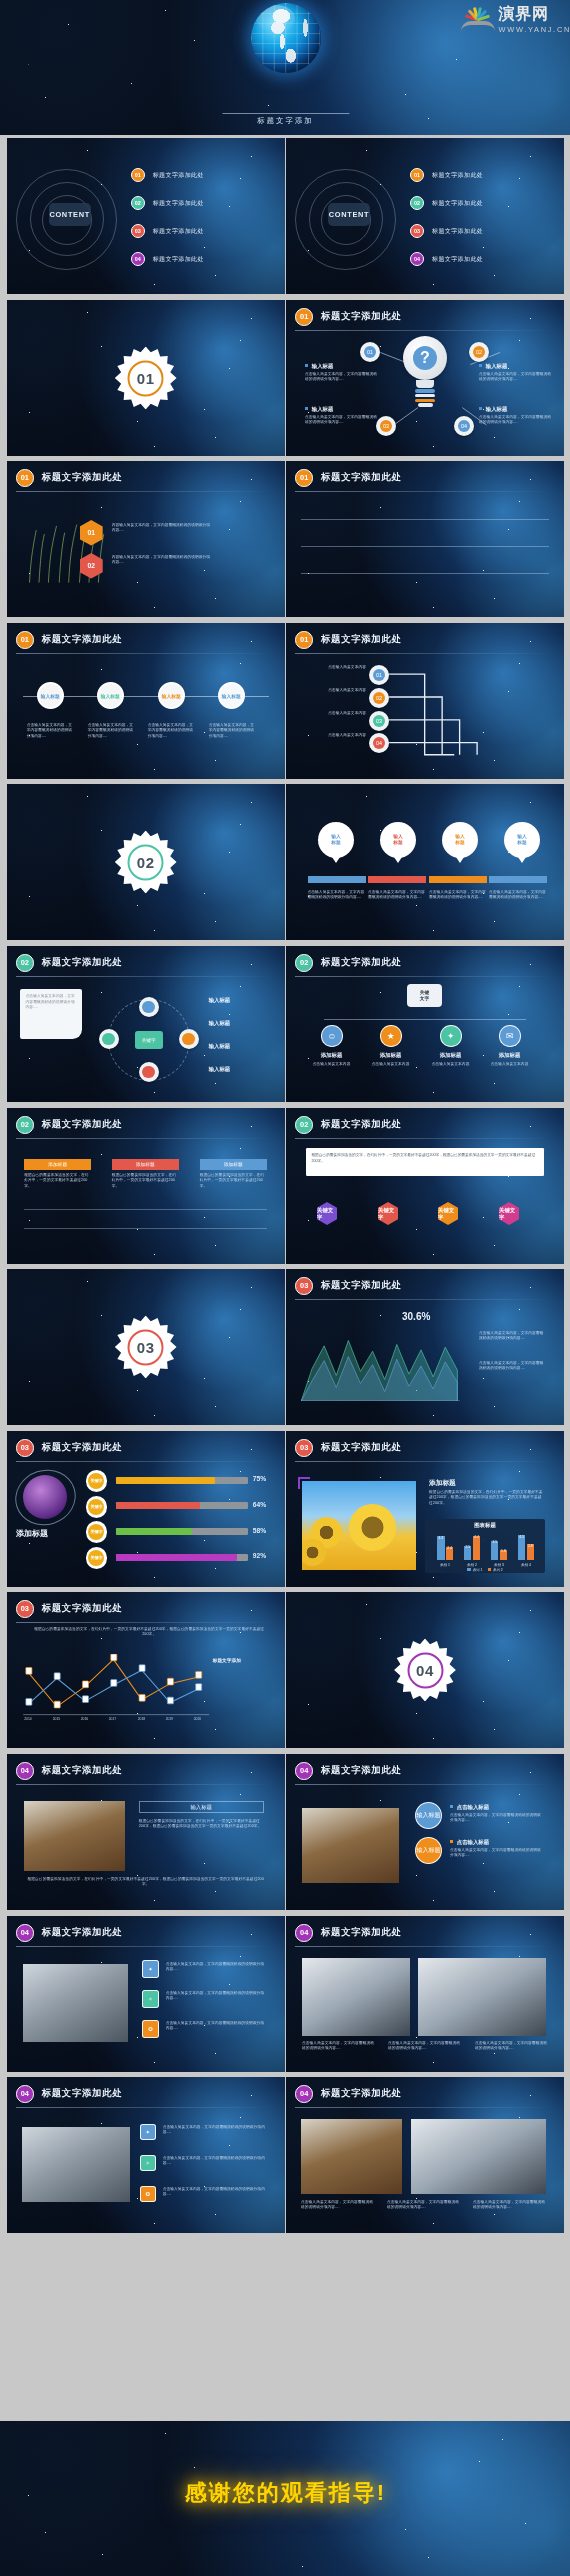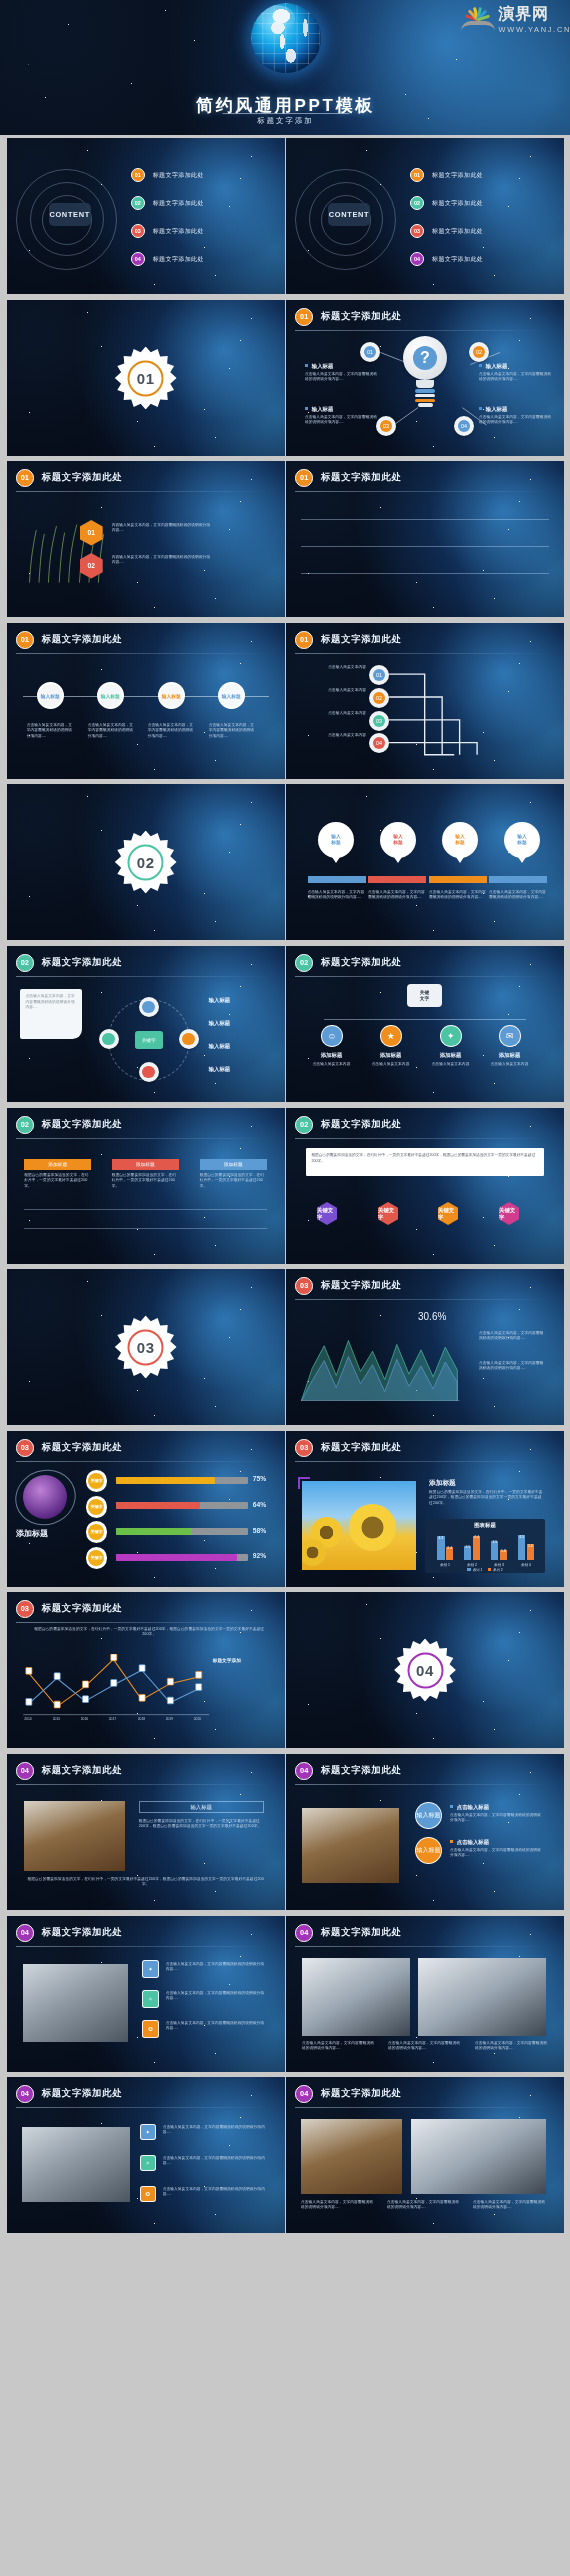--- a/index.html
+++ b/index.html
@@ -289,21 +289,20 @@
 
   <div class="slide" id="cover">
     <div class="bg"></div>
     <div class="stars"></div>
     <div class="content">
       <div class="globe">
         <div class="grid"></div>
           <div class="land"></div>
           <div class="gloss"></div>
       </div>
-      <div class="cover-title">简约风通用PPT模板</div>
       <div class="cover-rule"></div>
       <div class="cover-sub">标题文字添加</div>
 
       <div class="logo">
         <div class="fan">
           <i style="background:#d9443f;transform:rotate(-72deg)"></i>
           <i style="background:#e8a33d;transform:rotate(-43deg)"></i>
           <i style="background:#f0c419;transform:rotate(-14deg)"></i>
           <i style="background:#3fb6a8;transform:rotate(14deg)"></i>
           <i style="background:#2e9bd6;transform:rotate(43deg)"></i>
@@ -703,21 +702,21 @@
     </div>
   </div>
 
   <div class="slide s col-r" style="top:1269px">
     <div class="bg"></div>
       <div class="stars"></div>
     <div class="content">
       <div class="badge hdr-badge" style="background:#e2594c">03</div>
       <div class="hdr-title">标题文字添加此处</div>
       <div class="hdr-rule"></div>
-      <div style="position:absolute;left:132px;top:42px;color:#eaf2fb;font-size:10px;font-weight:normal">30.6%</div>
+      <div style="position:absolute;left:116px;top:42px;color:#eaf2fb;font-size:10px;font-weight:bold">30.6%</div>
       <svg class="lc" style="left:15px;top:58px" width="162" height="74" viewBox="0 0 240 110">
         <polyline points="0,110 16,62 34,28 52,72 70,20 88,66 106,36 124,78 142,26 160,70 178,34 196,74 214,30 232,64 232,110" fill="rgba(76,196,164,.35)" stroke="#4cc4a4" stroke-width="1"></polyline>
         <polyline points="0,110 16,80 34,50 52,90 70,44 88,84 106,56 124,96 142,48 160,88 178,58 196,92 214,52 232,82 232,110" fill="rgba(93,155,212,.30)" stroke="#5d9bd4" stroke-width="1"></polyline>
         <line x1="0" y1="110" x2="236" y2="110" stroke="#b9cde2" stroke-width=".7"></line>
       </svg>
       <div class="ph" style="position:absolute;left:193px;top:62px;width:67px">点击输入简要文本内容，文字内容需概况精练的说明该分项内容....</div>
       <div class="ph" style="position:absolute;left:193px;top:92px;width:67px">点击输入简要文本内容，文字内容需概况精练的说明该分项内容....</div>
     </div>
   </div>
 
@@ -979,15 +978,22 @@
       <div class="hdr-title">标题文字添加此处</div>
       <div class="hdr-rule"></div>
       <div class="photo photo-shelf" style="left:15px;top:42px;width:101px;height:75px"></div>
       <div class="photo photo-lap" style="left:125px;top:42px;width:135px;height:75px"></div>
       <div class="ph" style="position:absolute;left:15px;top:123px;width:74px">点击输入简要文本内容，文字内容需概况精练的说明该分项内容....</div>
       <div class="ph" style="position:absolute;left:101px;top:123px;width:74px">点击输入简要文本内容，文字内容需概况精练的说明该分项内容....</div>
       <div class="ph" style="position:absolute;left:187px;top:123px;width:74px">点击输入简要文本内容，文字内容需概况精练的说明该分项内容....</div>
     </div>
   </div>
 
+  <div class="slide" id="final">
+    <div class="bg"></div>
+      <div class="stars"></div>
+    <div class="content">
+      <div class="thanks">感谢您的观看指导!</div>
+    </div>
+  </div>
 
 </div>
 
 
 </body></html>

